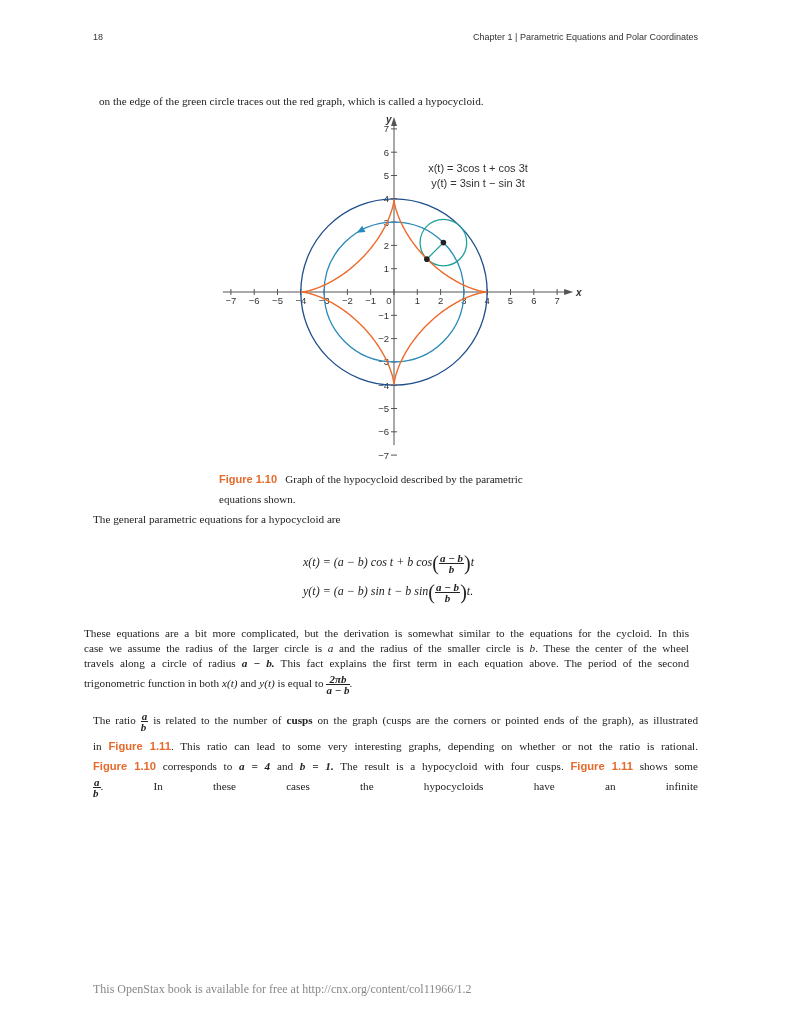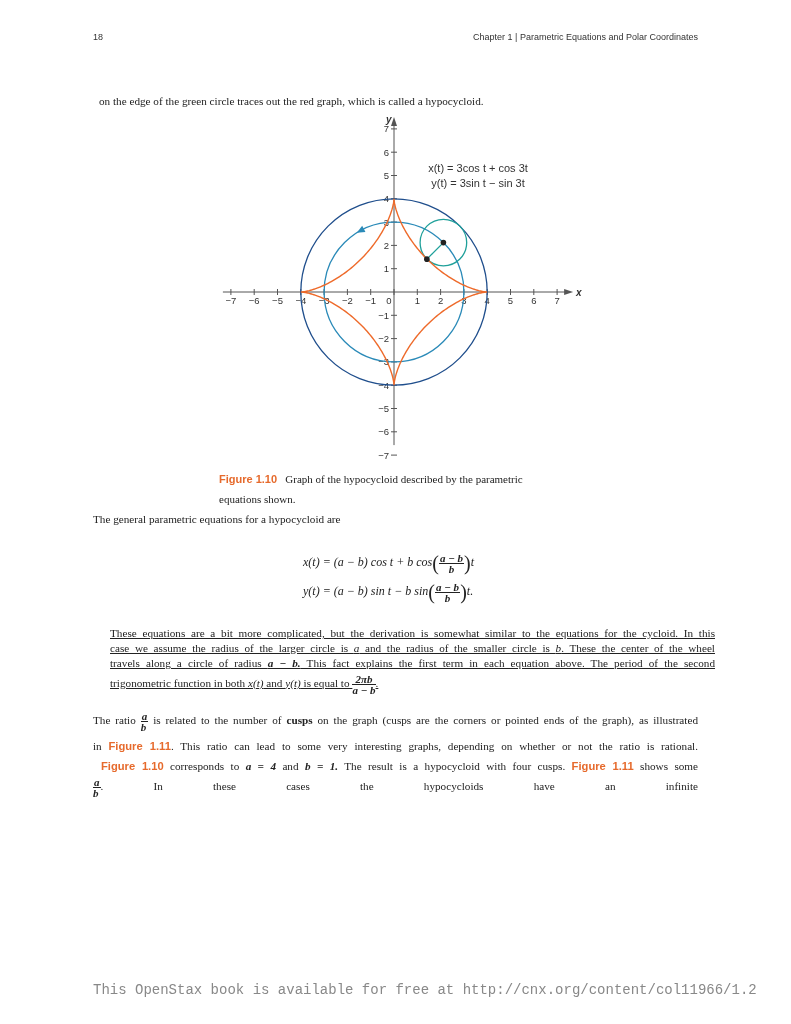--- a/index.html
+++ b/index.html
@@ -8,21 +8,21 @@
   .hdr { font-family: "Liberation Sans", sans-serif; font-size: 9px; color: #333; }
   .p { font-size: 11.2px; line-height: 15px; text-align: justify; }
   .fig-ref { font-family: "Liberation Sans", sans-serif; color: #e66a2c; font-weight: bold; }
   .caption { font-size: 11px; line-height: 20px; }
   .caption .fig-label { font-family: "Liberation Sans", sans-serif; color: #e66a2c; font-weight: bold; }
   .eq { font-size: 12px; font-style: italic; }
   .frac { display: inline-block; vertical-align: middle; text-align: center; font-style: italic; font-weight: bold; line-height: 10px; font-size: 11px; }
   .frac .num { display: block; border-bottom: 1px solid #222; padding: 0 1px; }
   .frac .den { display: block; }
   .math { font-style: italic; }
-  .footer { font-family: Liberation Mono, monospace; font-size: 14px; color: #888; }
+  .footer { font-family: Liberation Serif, serif; font-size: 12px; color: #888; }
   svg text { font-family: "Liberation Sans", sans-serif; }
 </style>
 </head>
 <body>
 
 <div class="abs hdr" style="left:93px; top:32px;">18</div>
 <div class="abs hdr" style="right:93px; top:32px;">Chapter 1 | Parametric Equations and Polar Coordinates</div>
 
 <div class="abs p" style="left:99px; top:94px;">on the edge of the green circle traces out the red graph, which is called a hypocycloid.</div>
 
@@ -110,27 +110,27 @@
 
 <div class="abs p" style="left:93px; top:512px;">The general parametric equations for a hypocycloid are</div>
 
 <div class="abs eq" style="left:303px; top:552px;">
   <span>x(t) = (a − b) cos t + b cos</span><span style="font-size:20px;font-style:normal;vertical-align:middle;">(</span><span class="frac"><span class="num">a − b</span><span class="den">b</span></span><span style="font-size:20px;font-style:normal;vertical-align:middle;">)</span><span>t</span>
 </div>
 <div class="abs eq" style="left:303px; top:581px;">
   <span>y(t) = (a − b) sin t − b sin</span><span style="font-size:20px;font-style:normal;vertical-align:middle;">(</span><span class="frac"><span class="num">a − b</span><span class="den">b</span></span><span style="font-size:20px;font-style:normal;vertical-align:middle;">)</span><span>t.</span>
 </div>
 
-<div class="abs p" style="left:110px; top:626px; width:605px;text-decoration:underline;">
+<div class="abs p" style="left:84px; top:626px; width:605px;">
   <div style="text-align:justify;text-align-last:justify;">These equations are a bit more complicated, but the derivation is somewhat similar to the equations for the cycloid. In this</div>
   <div style="text-align:justify;text-align-last:justify;"><span>case we assume the radius of the larger circle is </span><span class="math">a</span><span> and the radius of the smaller circle is </span><span class="math">b</span><span>. These the center of the wheel</span></div>
   <div style="text-align:justify;text-align-last:justify;"><span>travels along a circle of radius </span><b class="math">a − b.</b><span> This fact explains the first term in each equation above. The period of the second</span></div>
   <div style="margin-top:3px;"><span>trigonometric function in both </span><span class="math">x(t)</span><span> and </span><span class="math">y(t)</span><span> is equal to </span><span class="frac"><span class="num">2πb</span><span class="den">a − b</span></span>.</div>
 </div>
 
 <div class="abs p" style="left:93px; top:710px; width:605px; line-height:20px;">
   <div style="text-align:justify;text-align-last:justify;"><span>The ratio </span><span class="frac"><span class="num">a</span><span class="den">b</span></span><span> is related to the number of </span><b>cusps</b><span> on the graph (cusps are the corners or pointed ends of the graph), as illustrated</span></div>
   <div style="text-align:justify;text-align-last:justify;margin-top:4px;"><span>in </span><span class="fig-ref">Figure 1.11</span><span>. This ratio can lead to some very interesting graphs, depending on whether or not the ratio is rational.</span></div>
-  <div style="text-align:justify;text-align-last:justify;margin-left:8px;"><span class="fig-ref">Figure 1.10</span><span> corresponds to </span><b class="math">a = 4</b><span> and </span><b class="math">b = 1.</b><span> The result is a hypocycloid with four cusps. </span><span class="fig-ref">Figure 1.11</span><span> shows some</span></div>
+  <div style="text-align:justify;text-align-last:justify;"><span class="fig-ref">Figure 1.10</span><span> corresponds to </span><b class="math">a = 4</b><span> and </span><b class="math">b = 1.</b><span> The result is a hypocycloid with four cusps. </span><span class="fig-ref">Figure 1.11</span><span> shows some</span></div>
   <div style="text-align:justify;text-align-last:justify;"><span class="frac"><span class="num">a</span><span class="den">b</span></span>.<span> In these cases the hypocycloids have an infinite</span></div>
 </div>
 
 <div class="abs footer" style="left:93px; top:982px;">This OpenStax book is available for free at http://cnx.org/content/col11966/1.2</div>
 
 </body></html>

